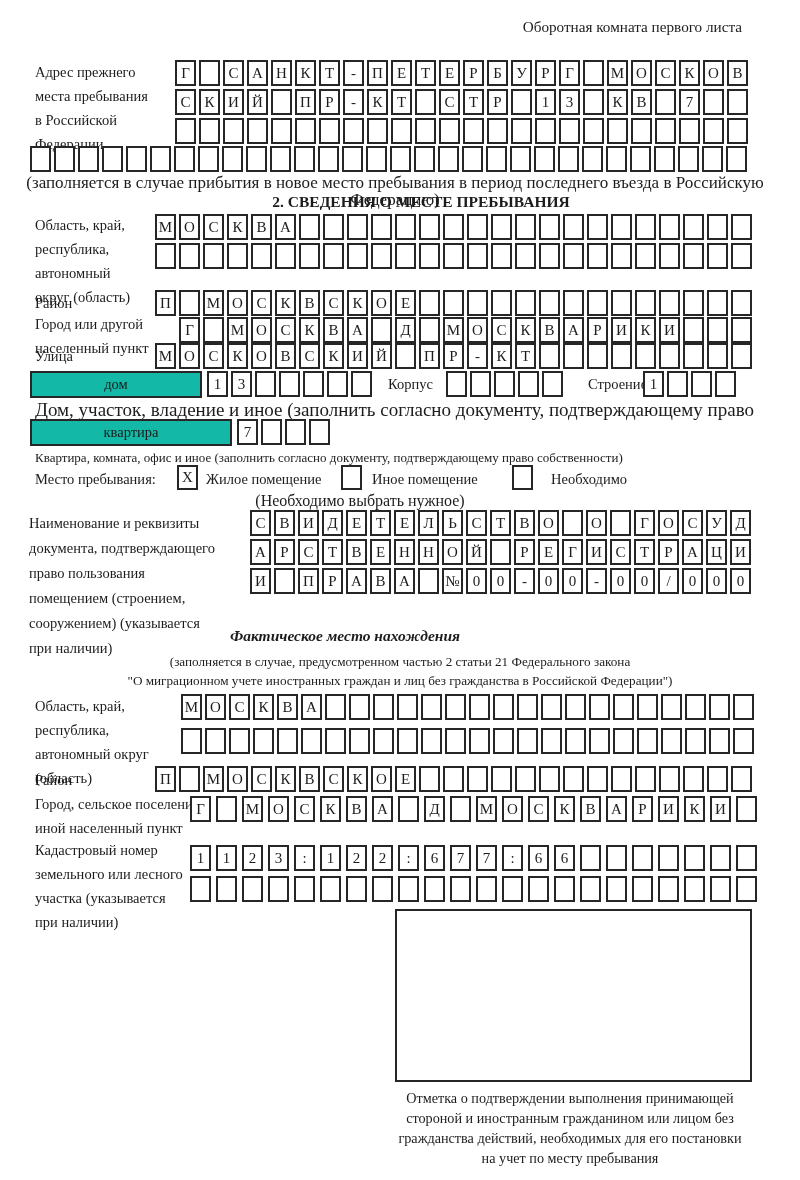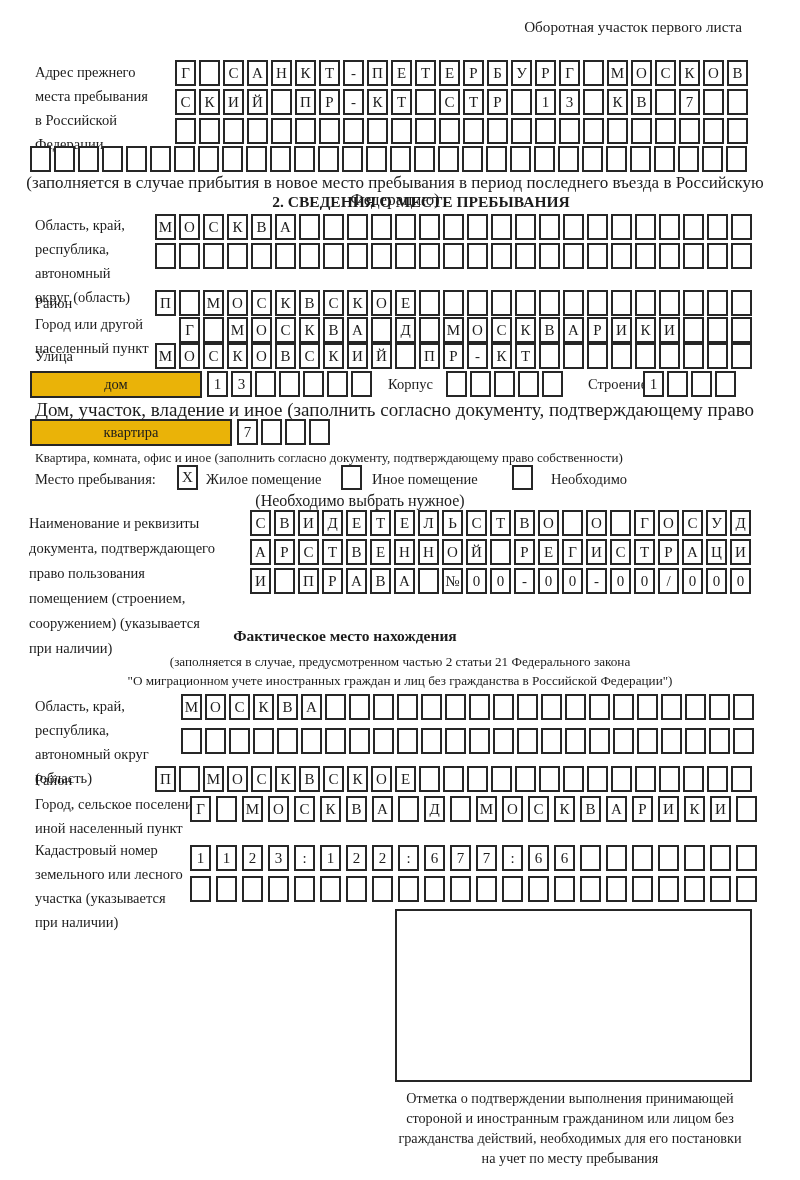--- a/index.html
+++ b/index.html
@@ -15,34 +15,34 @@
 
   .cellrow { position:absolute; display:flex; gap:3px; }
   .cellrow.wide { gap:5px; }
   .cell {
     display:inline-block; width:21px; height:26px; flex:0 0 21px;
     border:2px solid var(--line); font-size:15px; line-height:22px;
     text-align:center; background:#fff; overflow:hidden;
   }
   .wordbox {
     position:absolute; height:27px; border:2px solid var(--line);
-    text-align:center; font-size:14.5px; line-height:23px; background:#eab308;
+    text-align:center; font-size:14.5px; line-height:23px; background:#14b8a6;
   }
   .cbox {
     position:absolute; width:21px; height:25px; border:2px solid var(--line);
     text-align:center; font-size:15px; line-height:21px; background:#fff;
   }
   .stampbox { position:absolute; border:2px solid var(--line); background:#fff; }
 </style>
 </head>
 <body>
 
 <div class="page">
 
-  <div class="abs" style="right:58px; top:18px; font-size:15.2px;">Оборотная участок первого листа</div>
+  <div class="abs" style="right:58px; top:18px; font-size:15.2px;">Оборотная комната первого листа</div>
 
   <div class="lbl" style="left:35px; top:60px; width:140px;">Адрес прежнего
 места пребывания
 в Российской
 Федерации</div>
   <div class="cellrow" style="left:175px; top:60px;">
       <span class="cell">Г</span>
       <span class="cell"></span>
       <span class="cell">С</span>
       <span class="cell">А</span>
@@ -415,21 +415,21 @@
       <span class="cell">0</span>
       <span class="cell">-</span>
       <span class="cell">0</span>
       <span class="cell">0</span>
       <span class="cell">/</span>
       <span class="cell">0</span>
       <span class="cell">0</span>
       <span class="cell">0</span>
     </div>
 
-  <div class="abs center bold" style="left:0px; top:627px; width:648px; font-size:15.5px;">Фактическое место нахождения</div>
+  <div class="abs center bold" style="left:0px; top:627px; width:648px; font-size:15.5px;font-style:italic;">Фактическое место нахождения</div>
   <div class="small center" style="left:0px; top:653px; width:800px; font-size:13.2px;">(заполняется в случае, предусмотренном частью 2 статьи 21 Федерального закона</div>
   <div class="small center" style="left:0px; top:672px; width:800px; font-size:13.2px;">"О миграционном учете иностранных граждан и лиц без гражданства в Российской Федерации")</div>
 
   <div class="lbl" style="left:35px; top:694px; width:150px;">Область, край,
 республика,
 автономный округ
 (область)</div>
   <div class="cellrow" style="left:181px; top:694px;">
       <span class="cell">М</span>
       <span class="cell">О</span>

